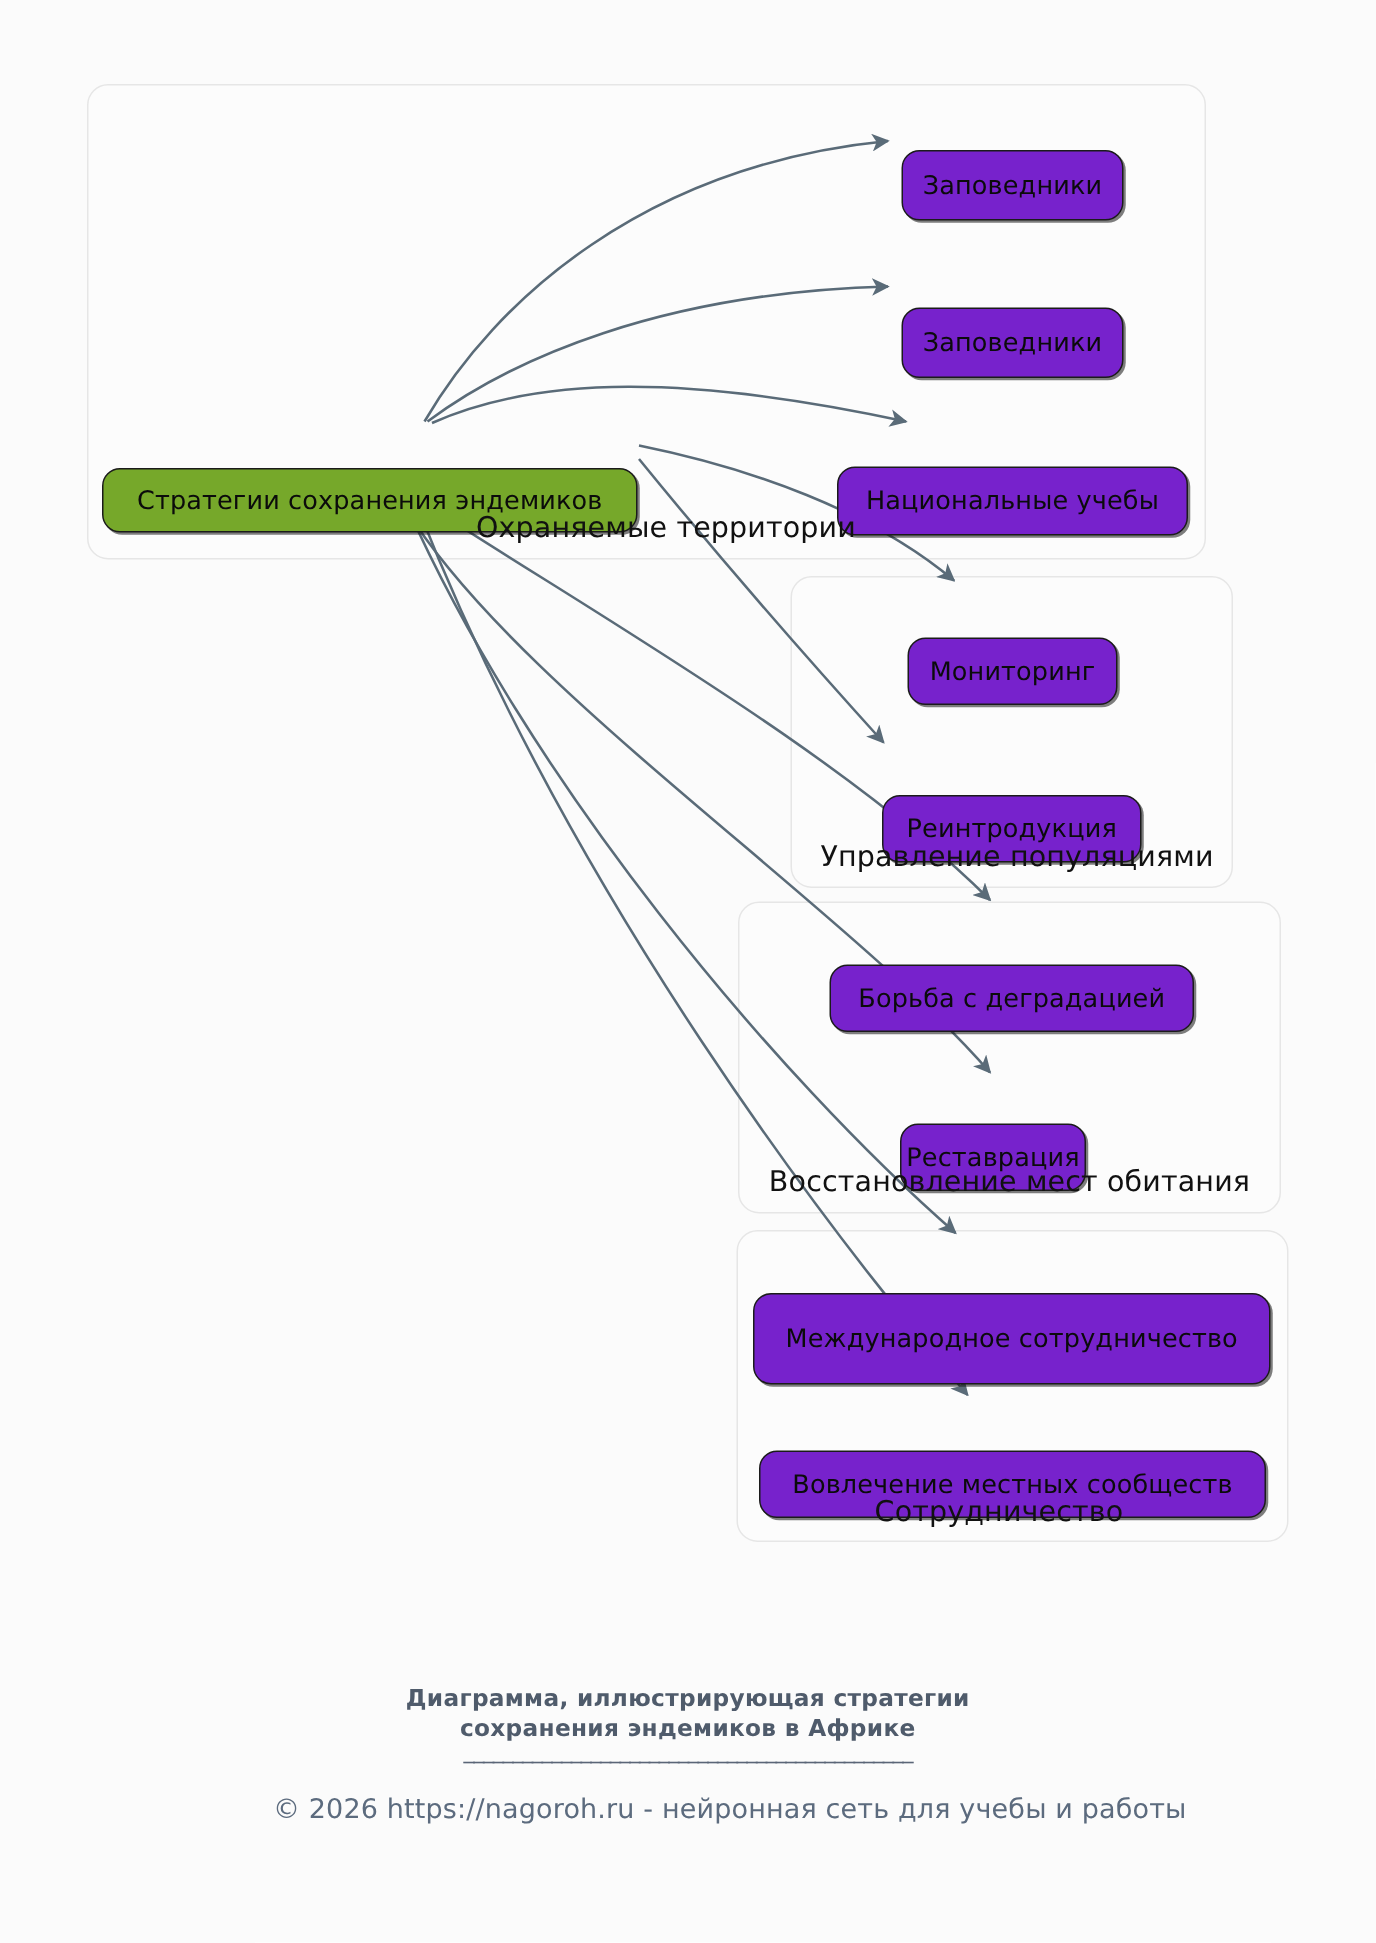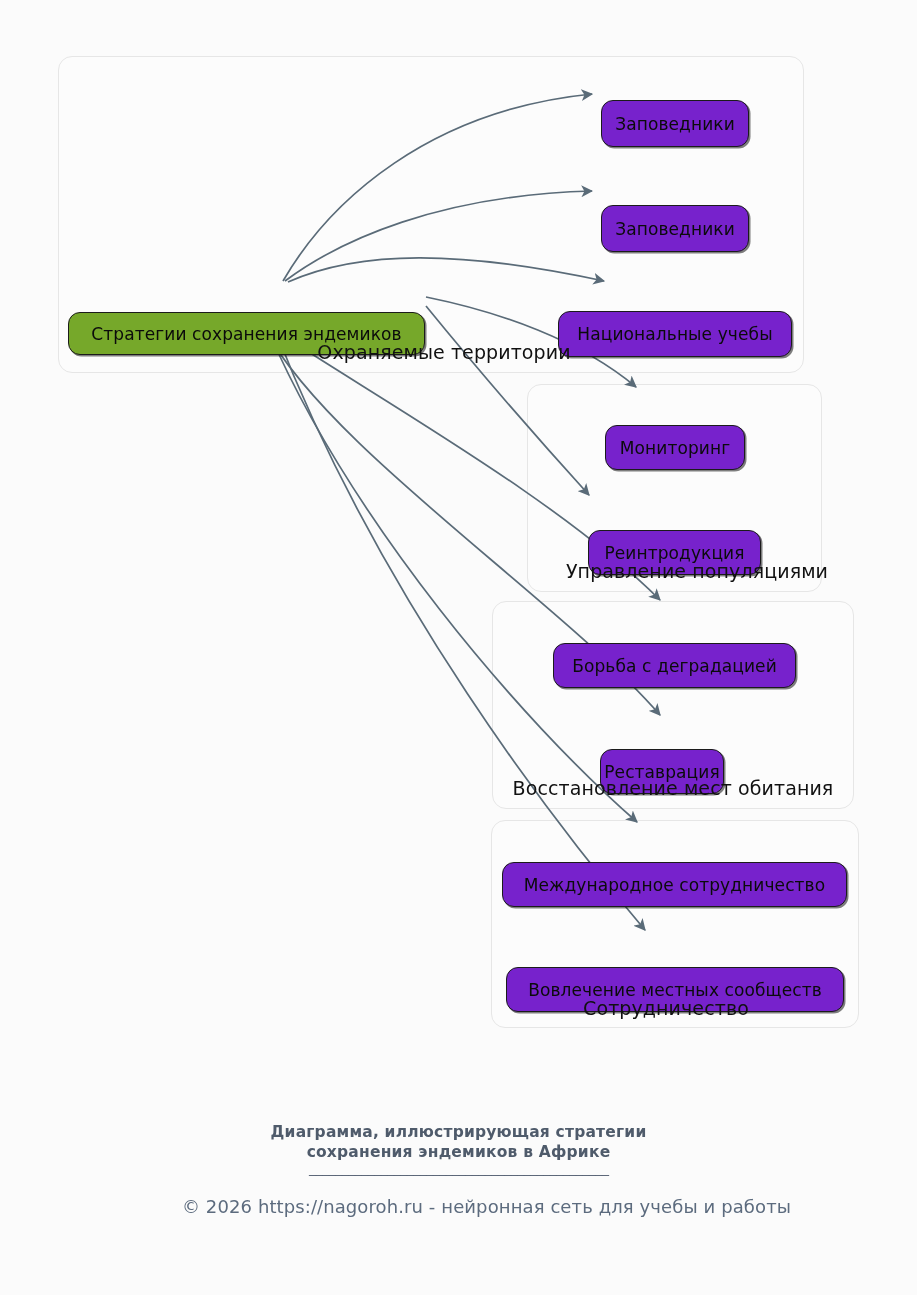--- a/index.html
+++ b/index.html
@@ -161,31 +161,31 @@
   </div>
 
   <div class="node purple" style="left:553px; top:613px; width:243px; height:45px;">
     <span>Борьба с деградацией</span>
   </div>
 
   <div class="node purple" style="left:600px; top:719px; width:124px; height:45px;">
     <span>Реставрация</span>
   </div>
 
-  <div class="node purple" style="left:502px; top:832px; width:345px; height:45px;">
+  <div class="node purple" style="left:502px; top:832px; width:345px; height:61px;">
     <span>Международное сотрудничество</span>
   </div>
 
   <div class="node purple" style="left:506px; top:937px; width:338px; height:45px;">
     <span>Вовлечение местных сообществ</span>
   </div>
 
   <div class="cluster-label" style="left:71px; top:341px; width:746px;">Охраняемые территории</div>
 
-  <div class="cluster-label" style="left:546px; top:560px; width:302px;">Управление популяциями</div>
+  <div class="cluster-label" style="left:527px; top:560px; width:302px;">Управление популяциями</div>
 
   <div class="cluster-label" style="left:492px; top:777px; width:362px;">Восстановление мест обитания</div>
 
   <div class="cluster-label" style="left:491px; top:997px; width:302px;margin-left:24px;">Сотрудничество</div>
 
   <div class="footer footer-title">
     <div>Диаграмма, иллюстрирующая стратегии</div>
     <div>сохранения эндемиков в Африке</div>
   </div>
 

